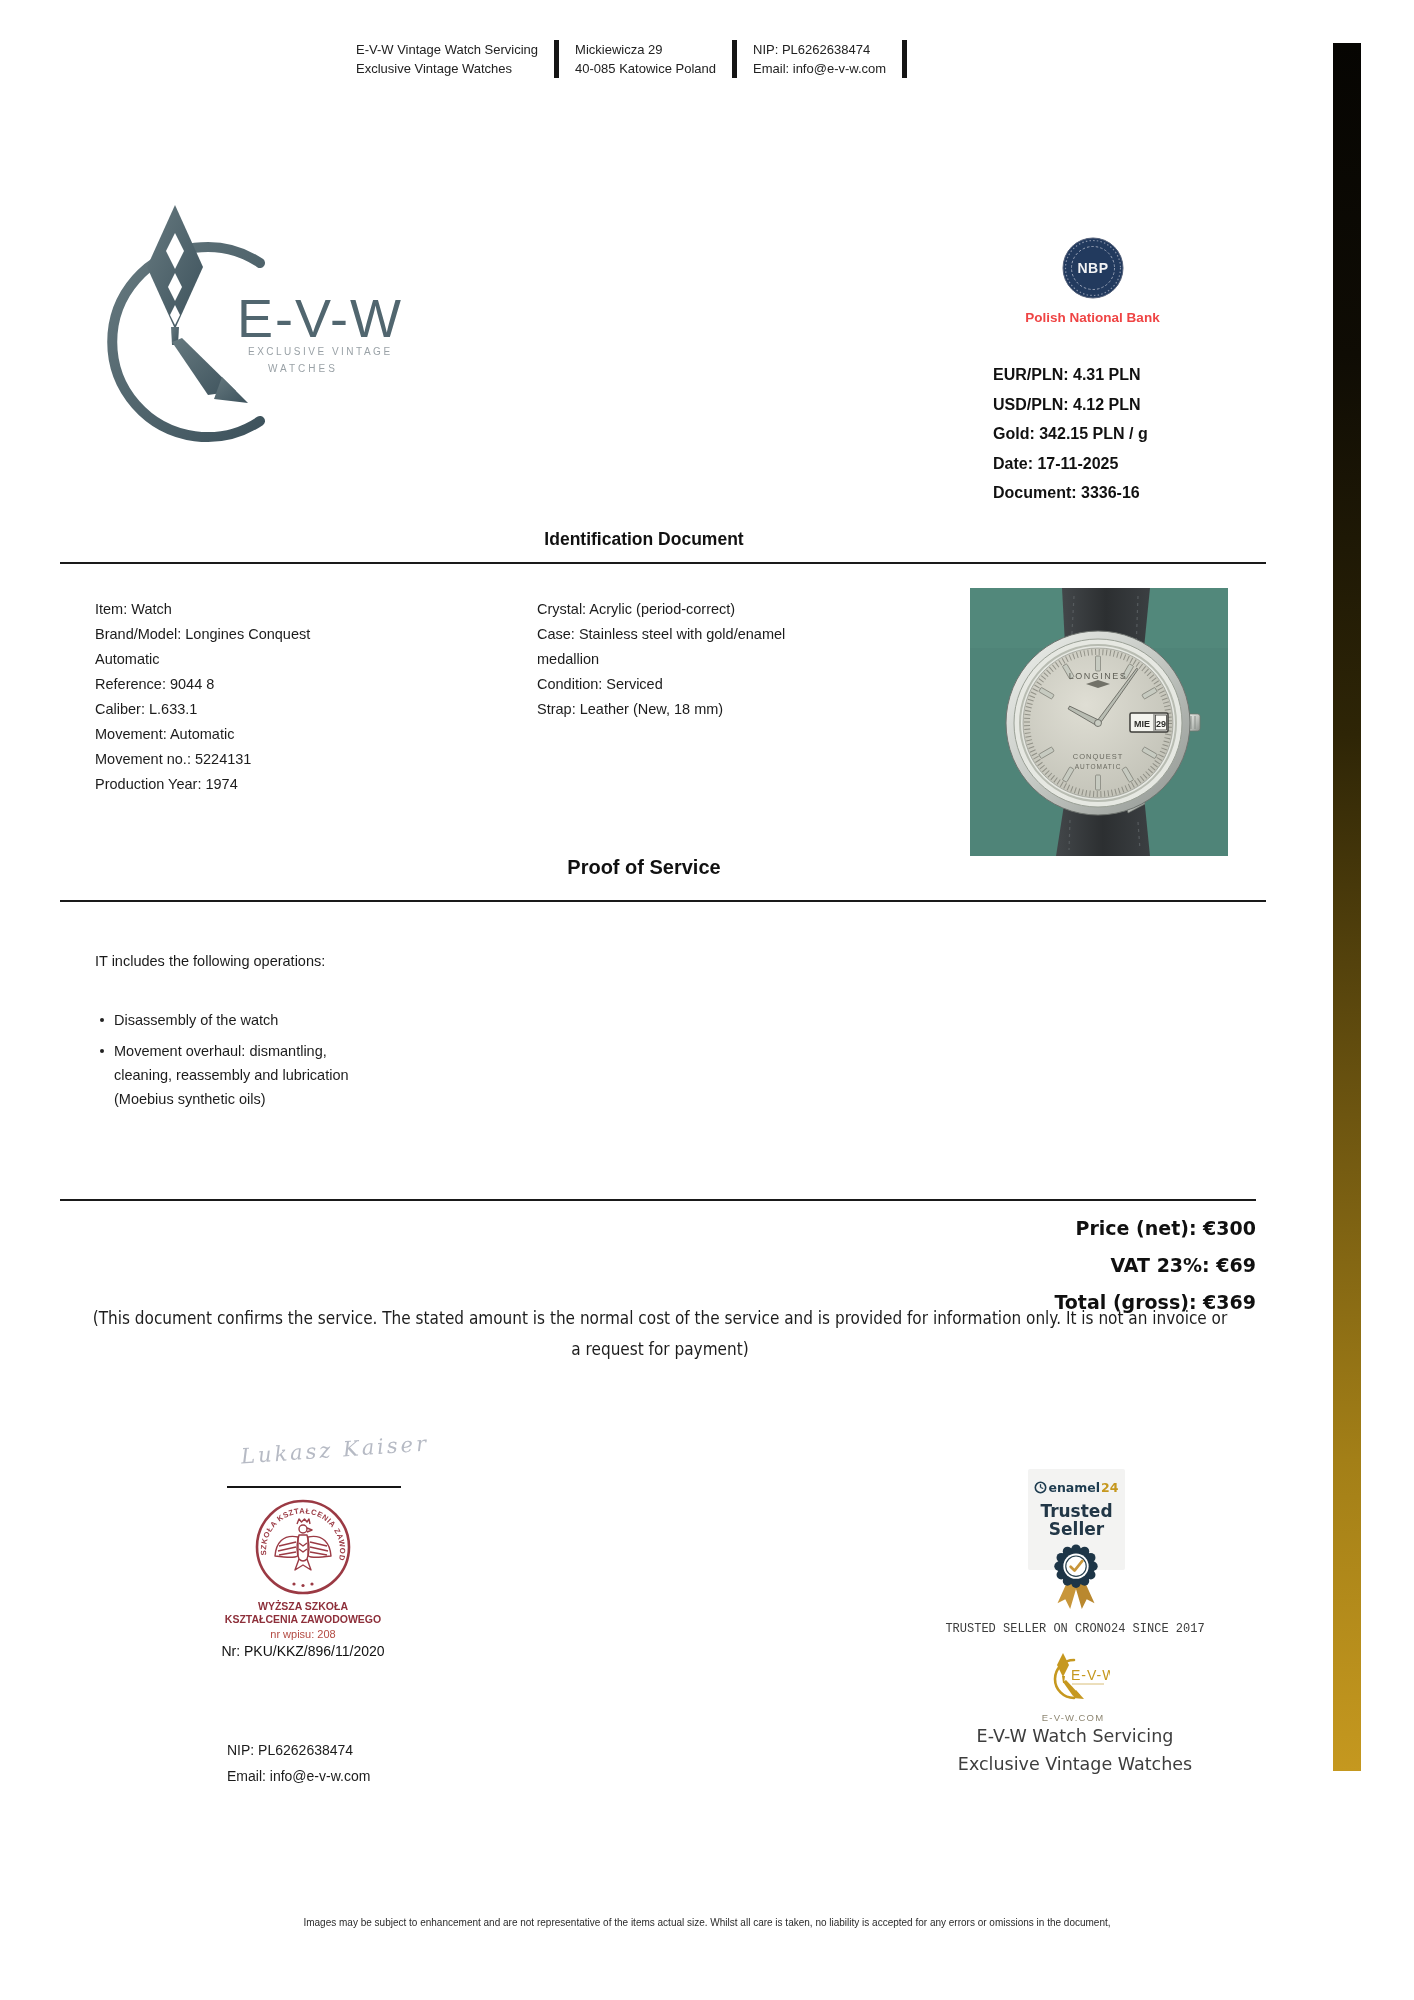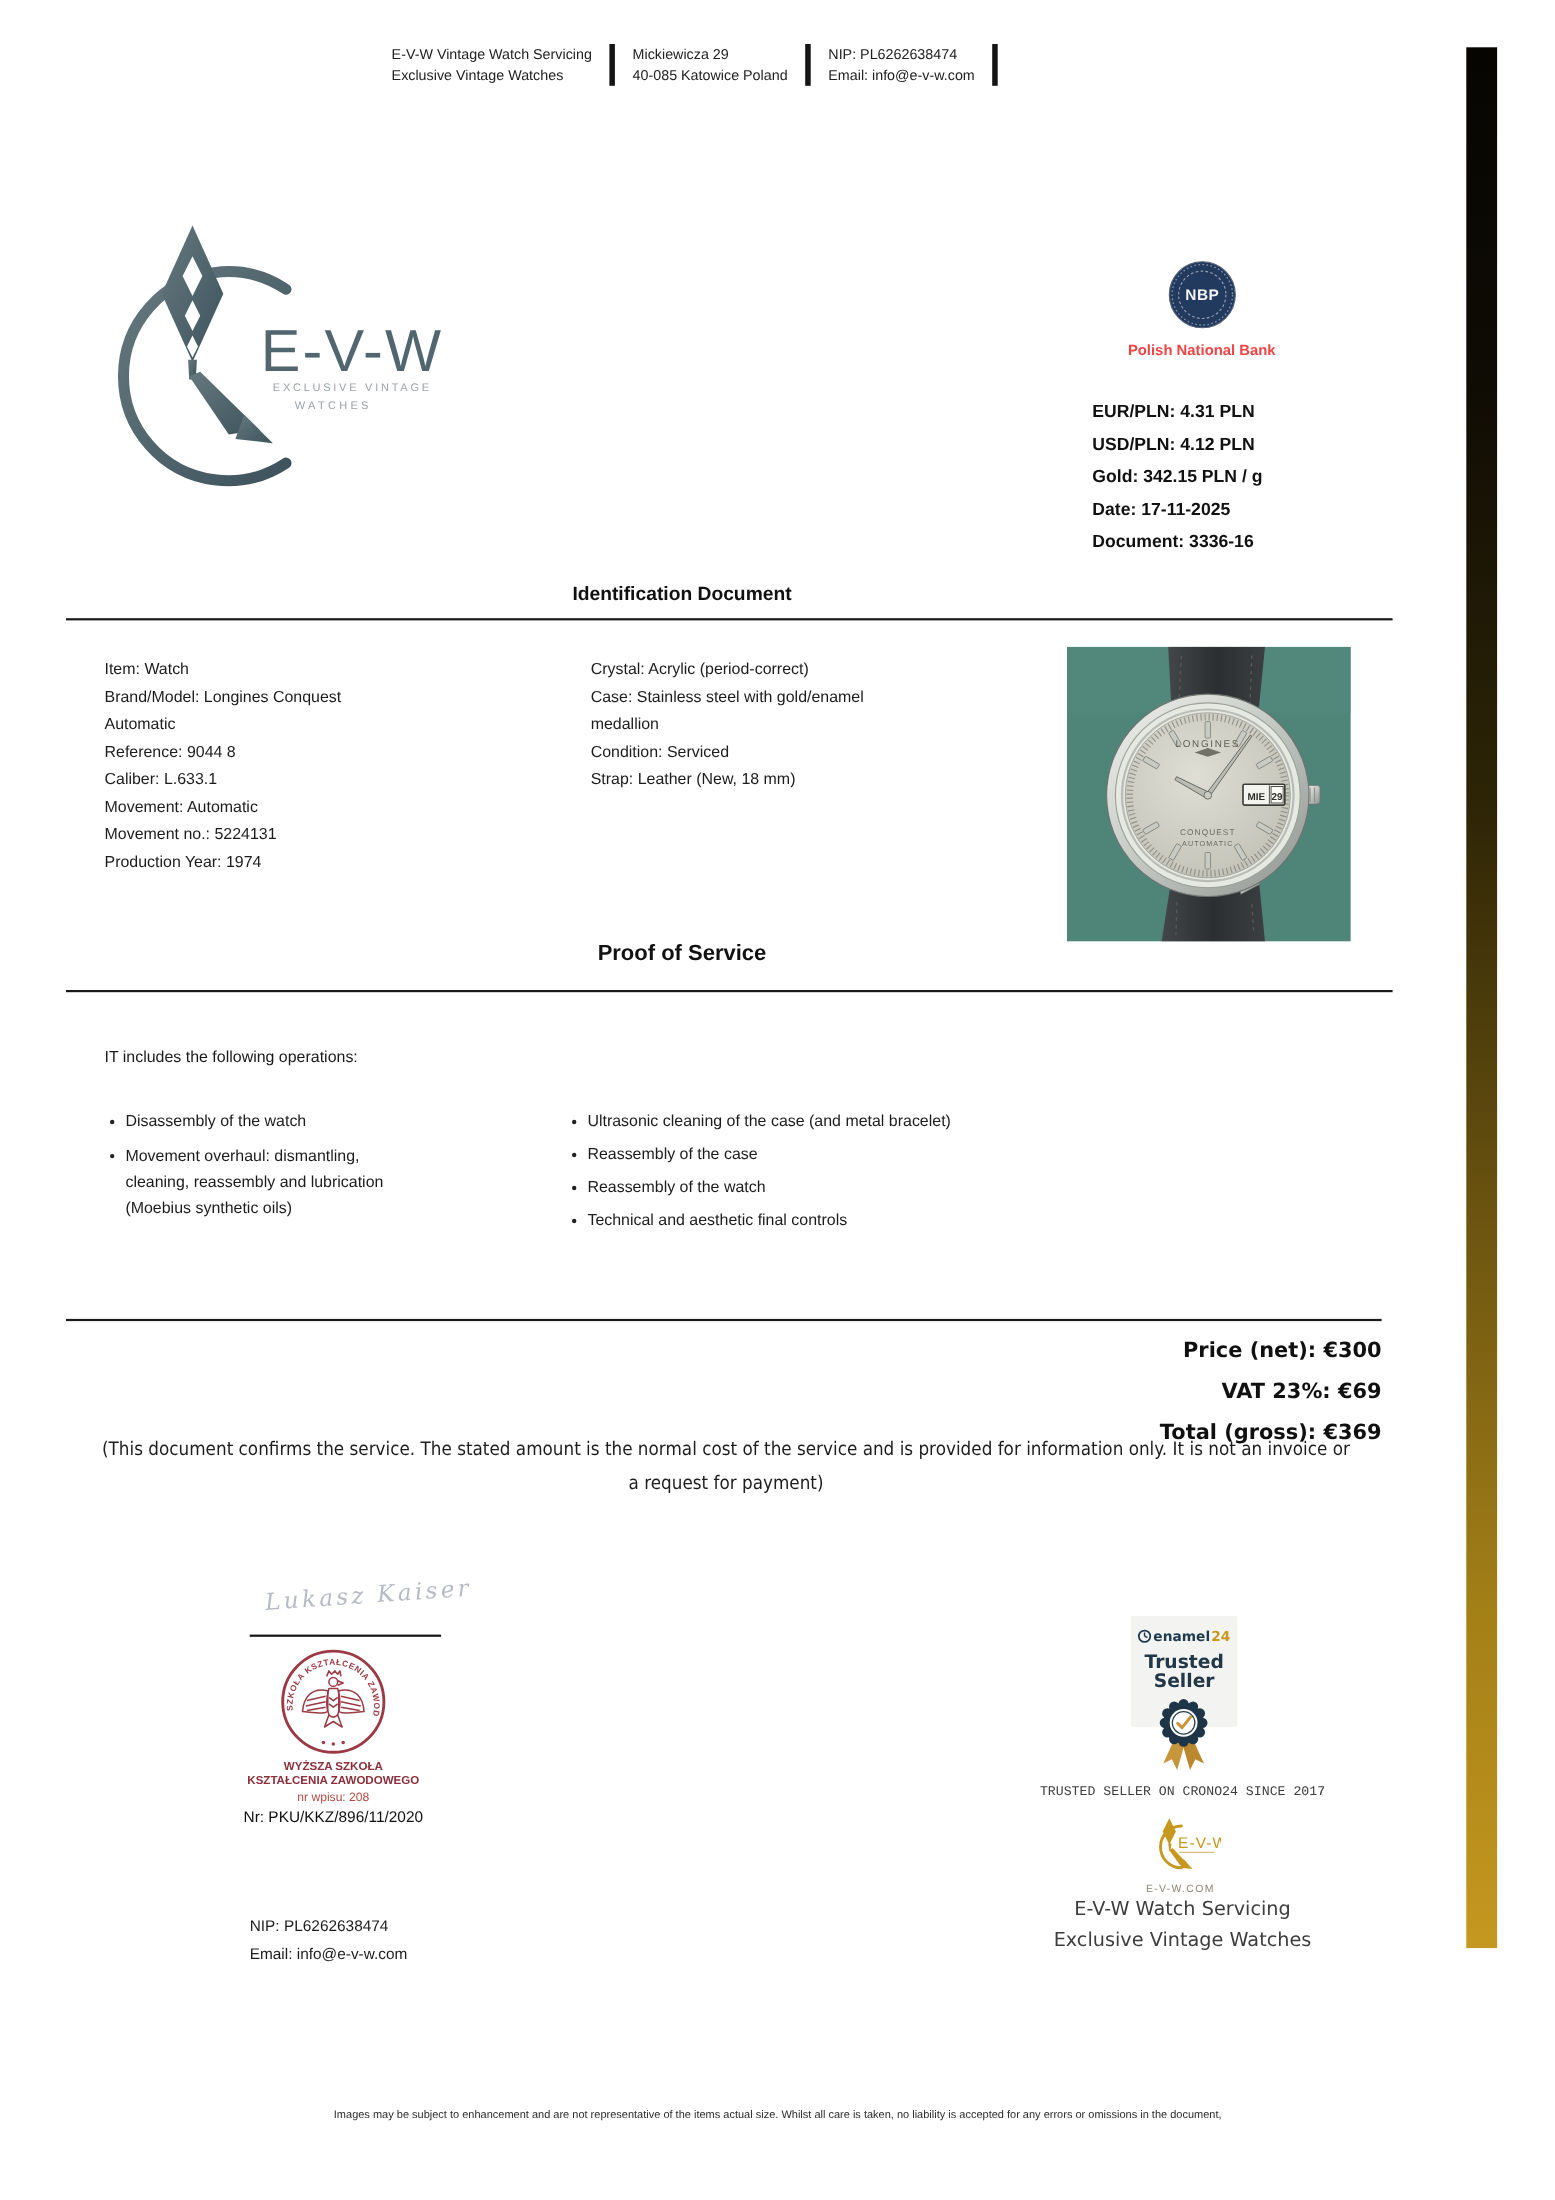--- a/index.html
+++ b/index.html
@@ -15,21 +15,21 @@
   
   .edge-bar{position:absolute;left:1333px;top:43px;width:28px;height:1728px;
     background:linear-gradient(180deg,#060502 0%,#0f0c04 18%,#2e2506 40%,#6d5510 62%,#a37f17 82%,#c5981f 100%);}
 
   
   .bank-col{position:absolute;left:985px;top:236px;width:215px;text-align:center;}
   .bank-name{font-size:13.5px;font-weight:bold;margin-top:6px;color:#ef4444;}
   .rates{position:absolute;left:993px;top:360px;font-size:16px;font-weight:bold;line-height:29.5px;color:#111;}
 
   
-  .section-heading{position:absolute;left:0;width:1240px;text-align:center;font-weight:bold;color:#111;}
+  .section-heading{position:absolute;left:0;width:1240px;text-align:center;font-weight:bold;color:#111;padding-left:24px;}
   .rule{position:absolute;height:2px;background:#1a1a1a;}
 
   
   .id-col{position:absolute;font-size:14.5px;line-height:25px;color:#1c1c1c;}
 
   
   .blist{position:absolute;font-size:14.5px;color:#1c1c1c;}
   .bullet{position:relative;padding-left:19px;line-height:24px;}
   .bullet::before{content:"";position:absolute;left:5px;top:10px;width:4px;height:4px;border-radius:50%;background:#222;}
   .blist-left .bullet{margin-bottom:7px;width:272px;}
@@ -224,26 +224,20 @@
 
   <div class="section-heading" style="top:856px;font-size:20px;">Proof of Service</div>
   <div class="rule" style="left:60px;top:900px;width:1206px;"></div>
 
   <div class="abs" style="left:95px;top:953px;font-size:14.5px;">IT includes the following operations:</div>
 
   <div class="blist blist-left" style="left:95px;top:1008px;">
     <div class="bullet">Disassembly of the watch</div>
     <div class="bullet">Movement overhaul: dismantling, cleaning, reassembly and lubrication (Moebius synthetic oils)</div>
   </div>
-  <div class="blist blist-right" style="left:515px;top:1008px;">
-    <div class="bullet">Ultrasonic cleaning of the case (and metal bracelet)</div>
-    <div class="bullet">Reassembly of the case</div>
-    <div class="bullet">Reassembly of the watch</div>
-    <div class="bullet">Technical and aesthetic final controls</div>
-  </div>
 
   <div class="rule" style="left:60px;top:1199px;width:1196px;"></div>
   <div class="price-block">
     <div>Price (net): €300</div>
     <div>VAT 23%: €69</div>
     <div>Total (gross): €369</div>
   </div>
   <div class="note">(This document confirms the service. The stated amount is the normal cost of the service and is provided for information only. It is not an invoice or a request for payment)</div>
 
   <div class="signature">Lukasz Kaiser</div>

